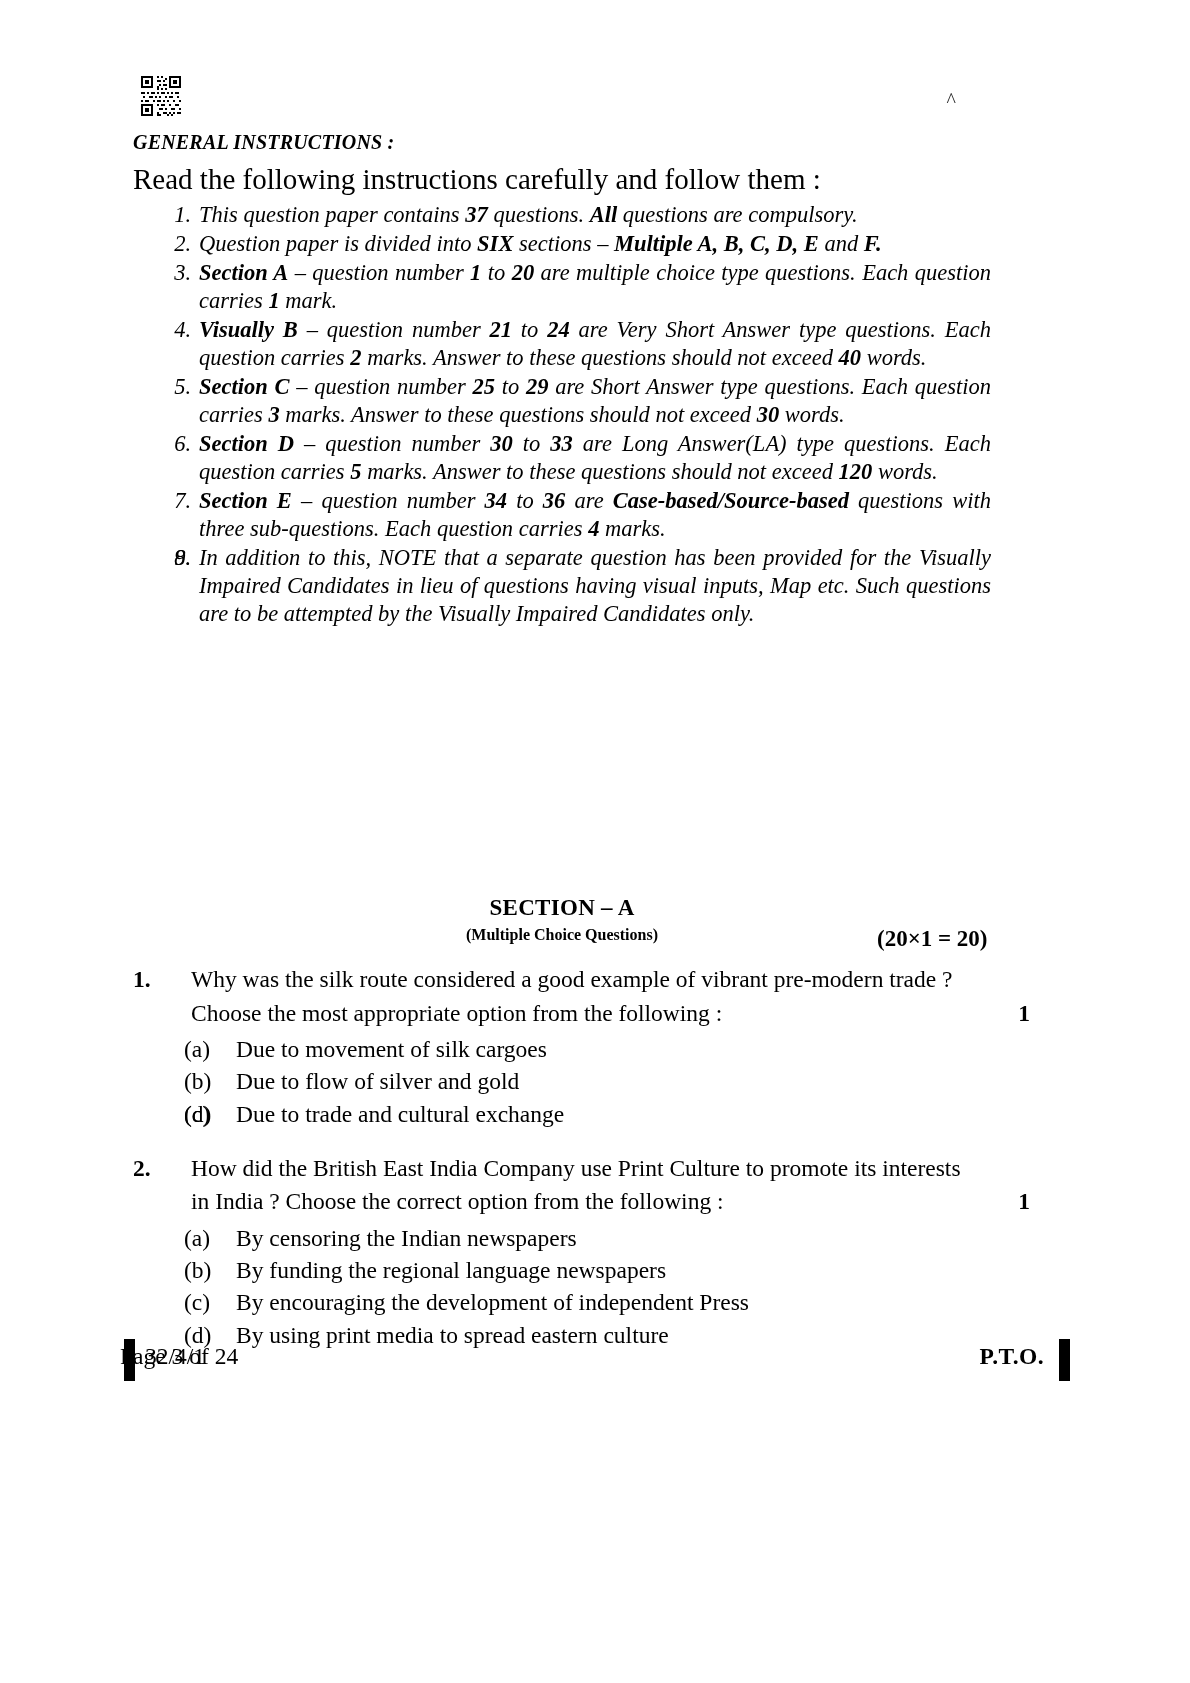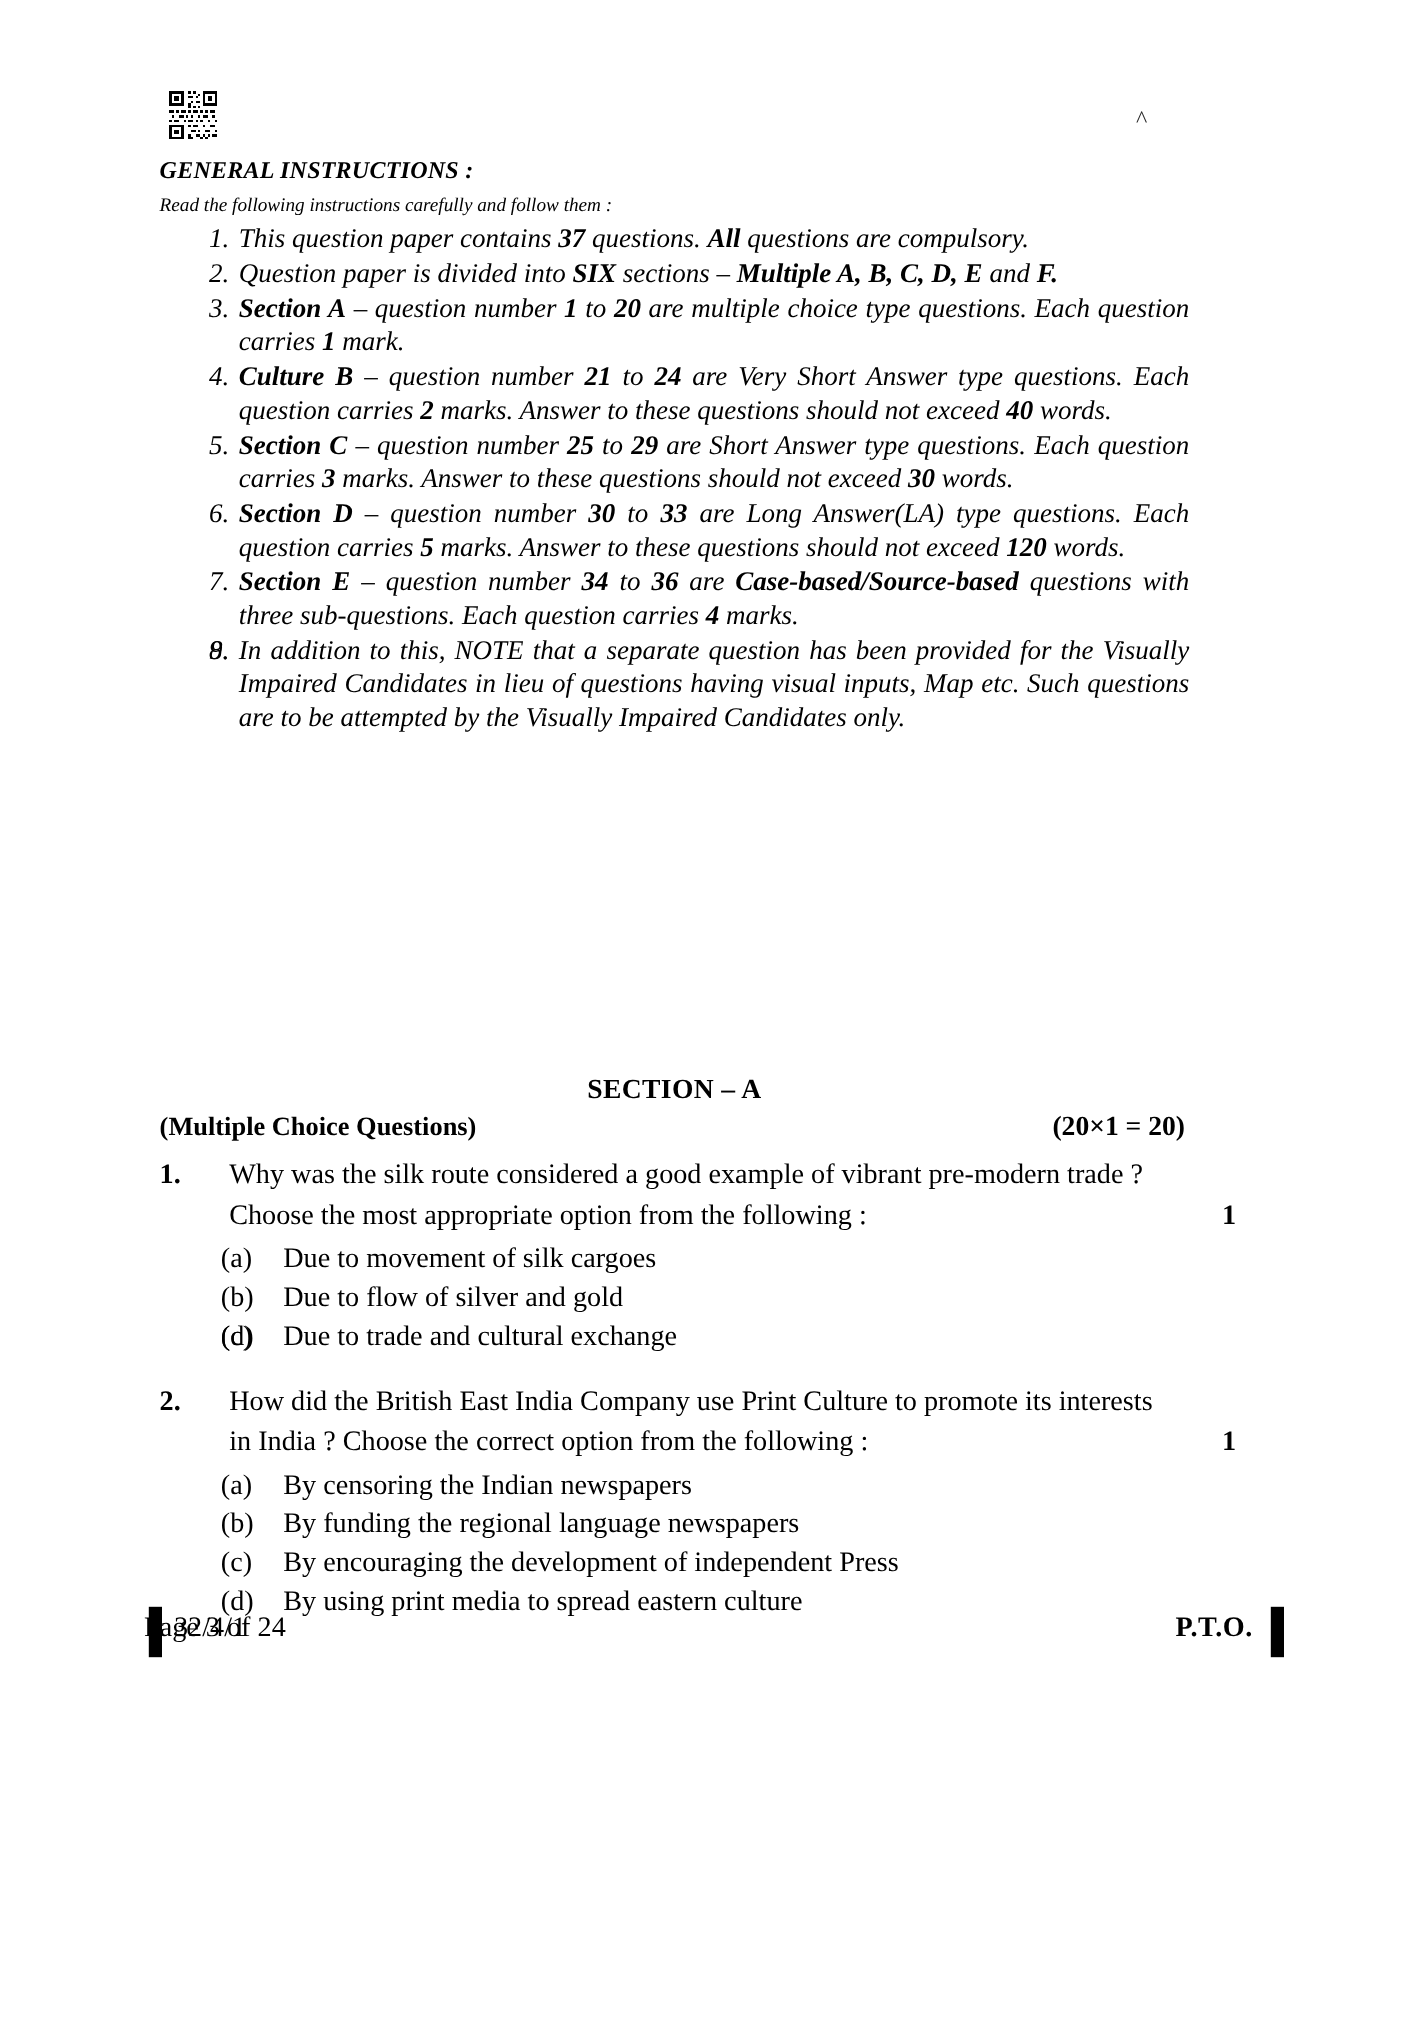--- a/index.html
+++ b/index.html
@@ -61,22 +61,21 @@
   }
   .gi-title {
     font-style: italic;
     font-weight: bold;
     font-size: 20px;
     letter-spacing: 0.2px;
     margin: 0 0 7px 0;
     line-height: 1.18;
   }
   .gi-lead {
-    font-style: italic;
-    font-size: 16px;
+    font-size: 29px;
     margin: 0 0 4px 0;
     line-height: 1.22;
   }
 
   ol.instr {
     list-style: none;
     margin: 0;
     padding: 0;
   }
   ol.instr > li {
@@ -108,23 +107,23 @@
     text-align: center;
     font-weight: bold;
     font-size: 23px;
     letter-spacing: 0.3px;
   }
   .section-sub {
     position: absolute;
     left: 133px;
     top: 926px;
     width: 858px;
-    text-align: left;
-    font-weight: bold;
-    font-size: 22px;
+    text-align: center;
+    font-weight: bold;
+    font-size: 16px;
   }
   .section-marks {
     position: absolute;
     left: 849px;
     top: 926px;
     font-weight: bold;
     font-size: 23px;
     white-space: nowrap;
     margin-left: 28px;
   }
@@ -307,21 +306,21 @@
       <li>
         <span class="num">2.</span>
         <span class="txt">Question paper is divided into <b>SIX</b> sections – <b>Multiple A, B, C, D, E</b> and <b>F.</b></span>
       </li>
       <li>
         <span class="num">3.</span>
         <span class="txt"><b>Section A</b> – question number <b>1</b> to <b>20</b> are multiple choice type questions. Each question carries <b>1</b> mark.</span>
       </li>
       <li>
         <span class="num">4.</span>
-        <span class="txt"><b>Culture B</b> – question number <b>21</b> to <b>24</b> are Very Short Answer type questions. Each question carries <b>2</b> marks. Answer to these questions should not exceed <b>40</b> words.</span>
+        <span class="txt"><b>Visually B</b> – question number <b>21</b> to <b>24</b> are Very Short Answer type questions. Each question carries <b>2</b> marks. Answer to these questions should not exceed <b>40</b> words.</span>
       </li>
       <li>
         <span class="num">5.</span>
         <span class="txt"><b>Section C</b> – question number <b>25</b> to <b>29</b> are Short Answer type questions. Each question carries <b>3</b> marks. Answer to these questions should not exceed <b>30</b> words.</span>
       </li>
       <li>
         <span class="num">6.</span>
         <span class="txt"><b>Section D</b> – question number <b>30</b> to <b>33</b> are Long Answer(LA) type questions. Each question carries <b>5</b> marks. Answer to these questions should not exceed <b>120</b> words.</span>
       </li>
       <li>

